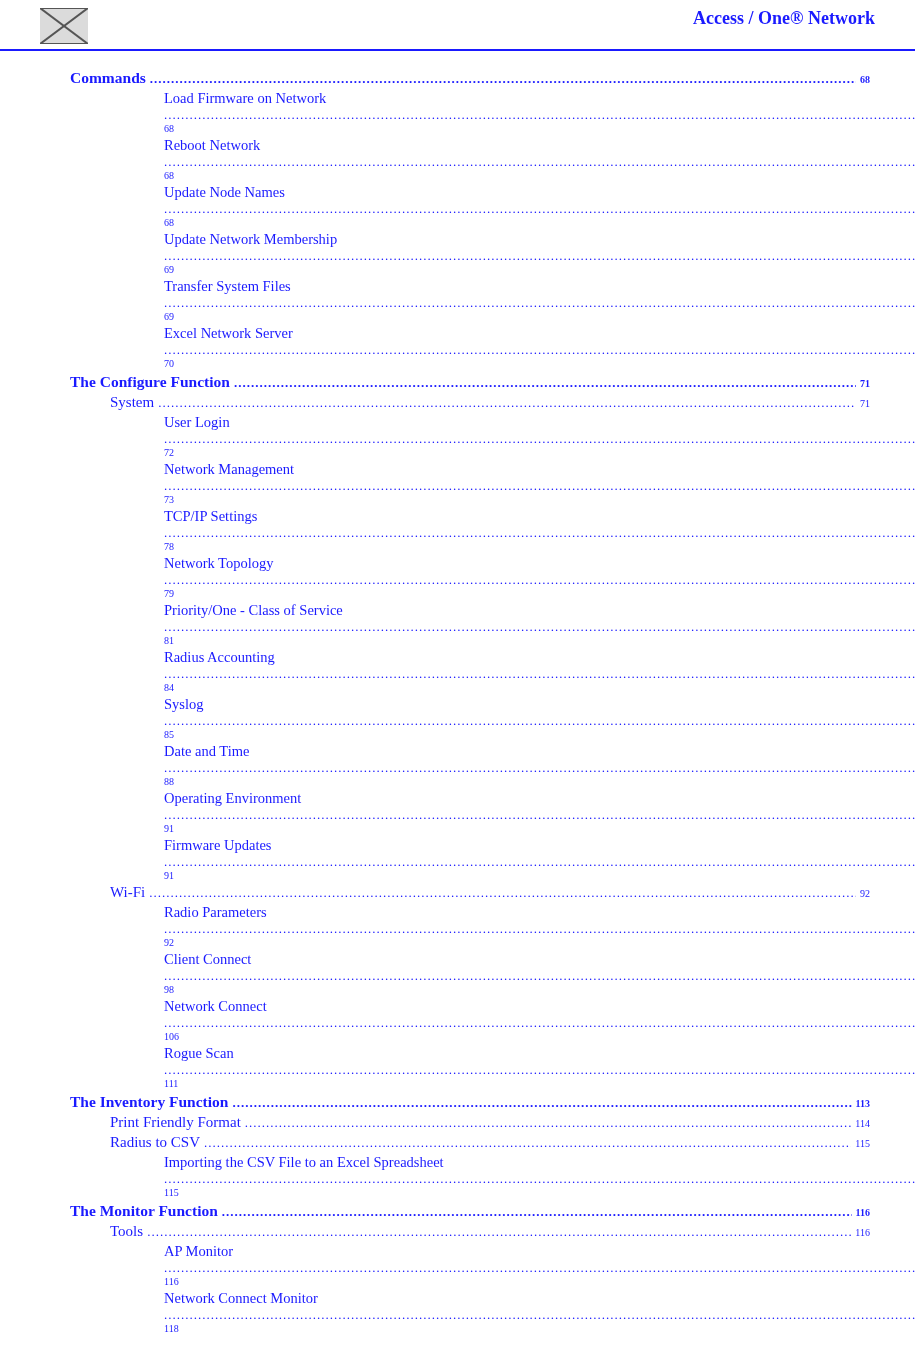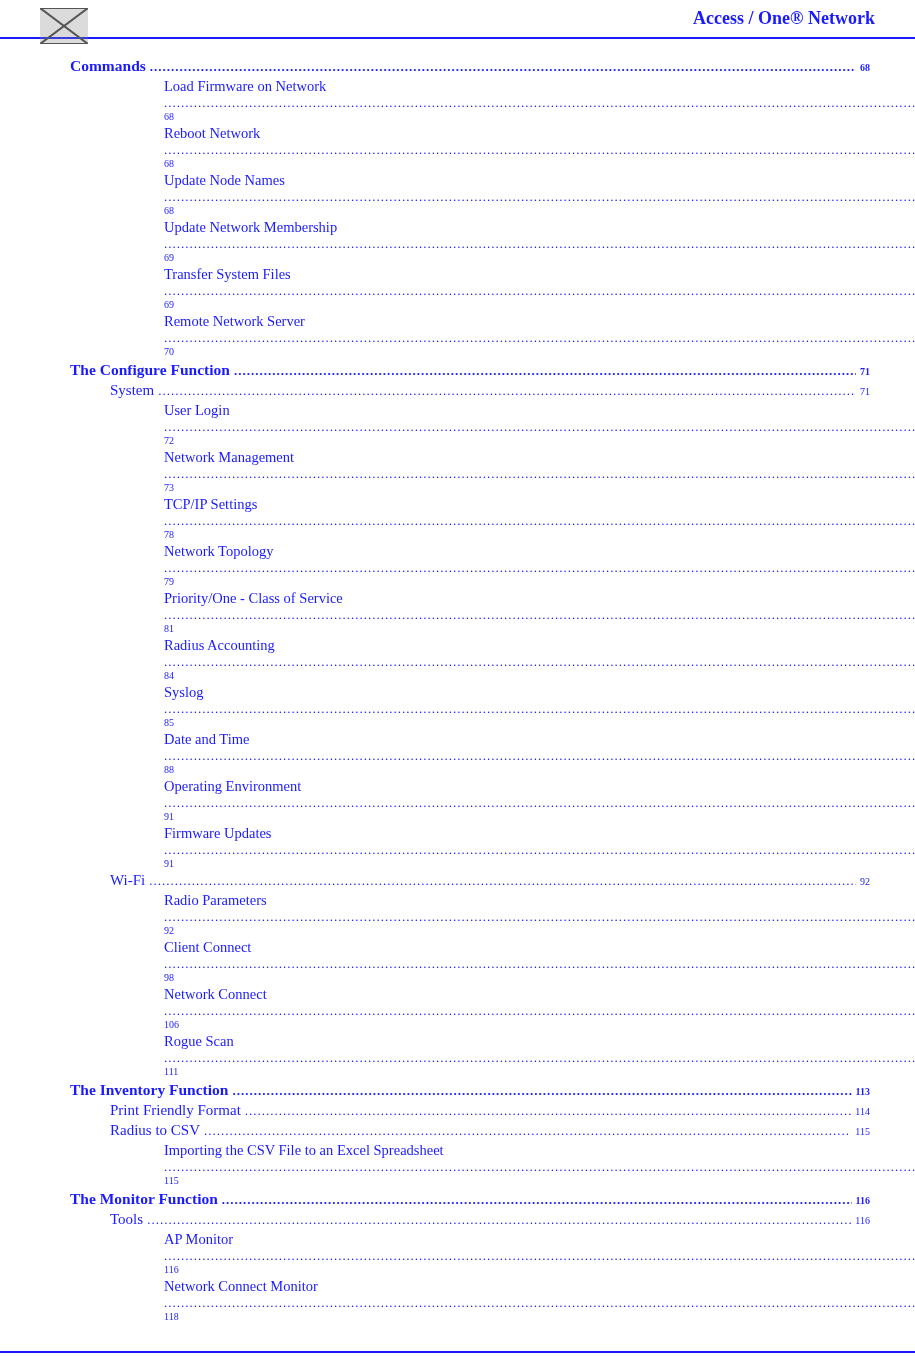--- a/index.html
+++ b/index.html
@@ -9,21 +9,21 @@
       width: 915px;
       min-height: 1356px;
       position: relative;
       font-size: 15px;
       color: #1a1aff;
     }
     .page-header {
       display: flex;
       justify-content: flex-end;
       align-items: center;
-      padding: 8px 40px 8px 40px;
+      padding: 8px 40px 20px 40px;
       border-bottom: 2px solid #1a1aff;
       margin-bottom: 18px;
     }
     .header-logo {
       width: 48px;
       height: 36px;
       position: absolute;
       left: 40px;
       top: 8px;
     }
@@ -119,21 +119,21 @@
       <span class="item-text">Update Network Membership</span>
       <span class="dots"> ............................................................................................................................................................................................................</span>
       <span class="page-num">69</span>
     </div>
     <div class="toc-item level-3">
       <span class="item-text">Transfer System Files</span>
       <span class="dots"> ............................................................................................................................................................................................................</span>
       <span class="page-num">69</span>
     </div>
     <div class="toc-item level-3">
-      <span class="item-text">Remote Network Server</span>
+      <span class="item-text">Excel Network Server</span>
       <span class="dots"> ............................................................................................................................................................................................................</span>
       <span class="page-num">70</span>
     </div>
     <div class="toc-item level-1">
       <span class="item-text">The Configure Function</span>
       <span class="dots"> ............................................................................................................................................................................................................</span>
       <span class="page-num">71</span>
     </div>
     <div class="toc-item level-2">
       <span class="item-text">System</span>

